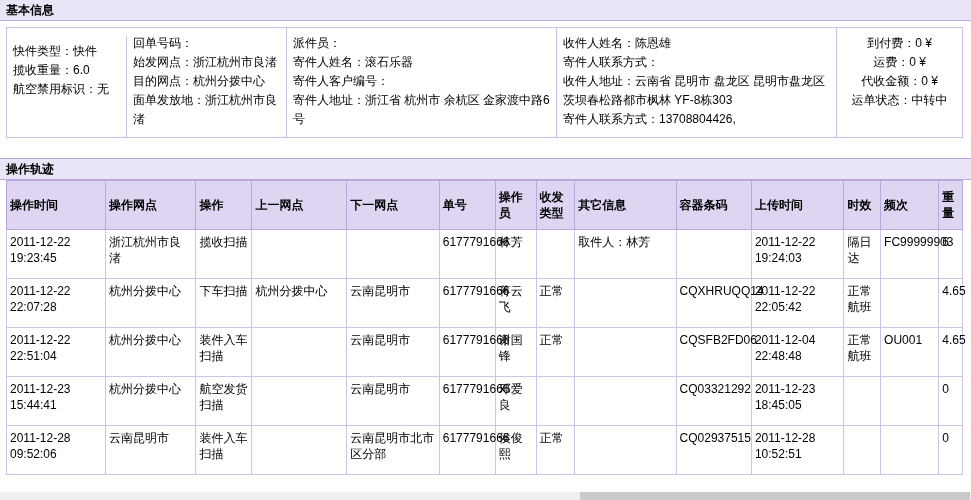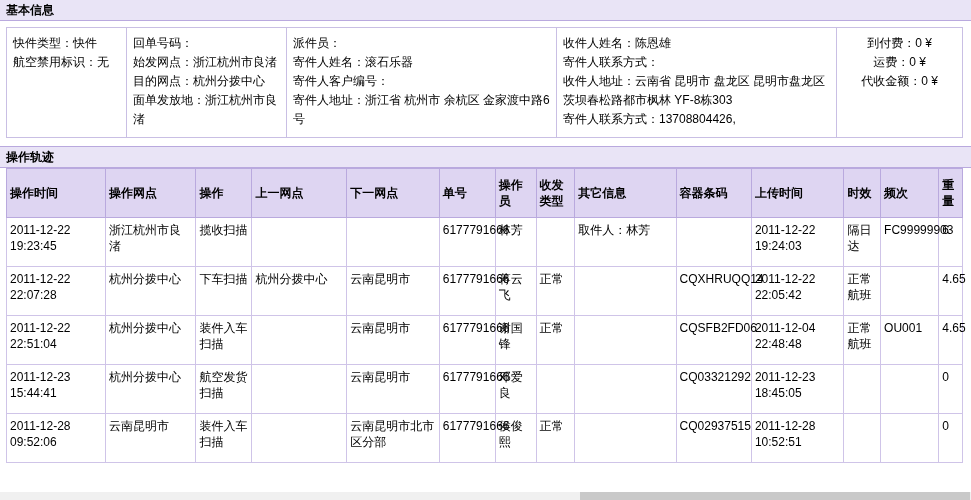--- a/index.html
+++ b/index.html
@@ -37,21 +37,21 @@
     background:#fff;
   }
   .basic .cell{
     border-right:1px solid #c9bfe4;
     padding:6px 6px 8px 6px;
     box-sizing:border-box;
     line-height:19px;
     font-size:12px;
   }
   .basic .cell:last-child{border-right:none;}
-  .c1{width:120px;}
+  .c1{width:120px;margin-top:8px;}
   .c2{width:160px;}
   .c3{width:270px;}
   .c4{width:280px;}
   .c5{width:125px;text-align:center;}
   .basic .line{white-space:normal;}
 
   
   .track-wrap{
     margin:0 6px;
     width:957px;
@@ -112,20 +112,21 @@
 </head>
 <body>
 
 <div class="wrap">
 
   <div class="sec-bar first">基本信息</div>
 
   <div class="basic">
     <div class="cell c1">
       <div class="line">快件类型：快件</div>
+      <div class="line">揽收重量：6.0</div>
       <div class="line">航空禁用标识：无</div>
     </div>
     <div class="cell c2">
       <div class="line">回单号码：</div>
       <div class="line">始发网点：浙江杭州市良渚</div>
       <div class="line">目的网点：杭州分拨中心</div>
       <div class="line">面单发放地：浙江杭州市良渚</div>
     </div>
     <div class="cell c3">
       <div class="line">派件员：</div>
@@ -136,24 +137,25 @@
     <div class="cell c4">
       <div class="line">收件人姓名：陈恩雄</div>
       <div class="line">寄件人联系方式：</div>
       <div class="line">收件人地址：云南省 昆明市 盘龙区 昆明市盘龙区茨坝春松路都市枫林 YF-8栋303</div>
       <div class="line">寄件人联系方式：13708804426,</div>
     </div>
     <div class="cell c5">
       <div class="line">到付费：0 ¥</div>
       <div class="line">运费：0 ¥</div>
       <div class="line">代收金额：0 ¥</div>
+      <div class="line">运单状态：中转中</div>
     </div>
   </div>
 
-  <div class="sec-bar" style="margin-top:8px;">操作轨迹</div>
+  <div class="sec-bar" style="margin-top:20px;">操作轨迹</div>
 
   <div class="track-wrap">
     <table class="track">
       <colgroup>
         <col class="w0">
           <col class="w1">
           <col class="w2">
           <col class="w3">
           <col class="w4">
         <col class="w5">

